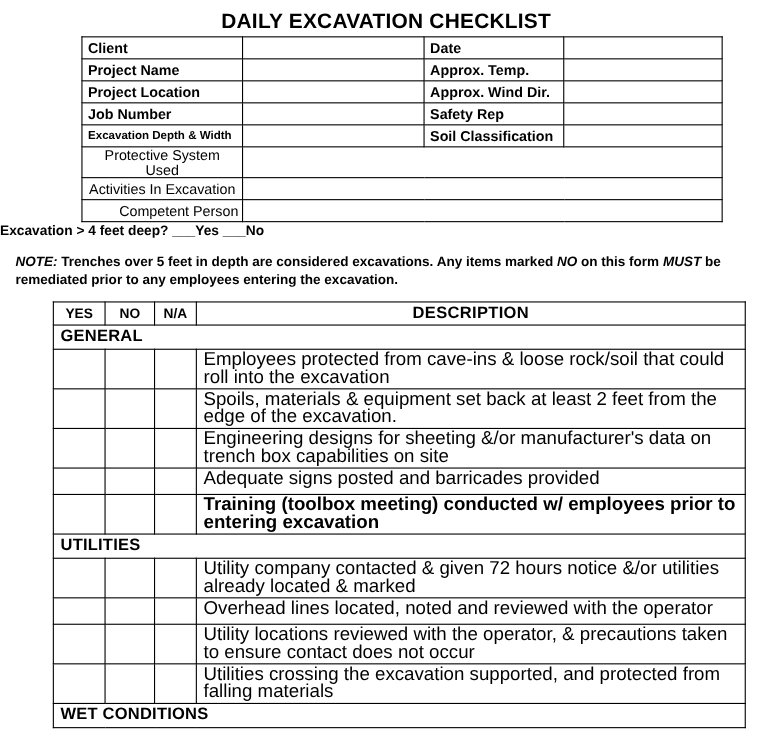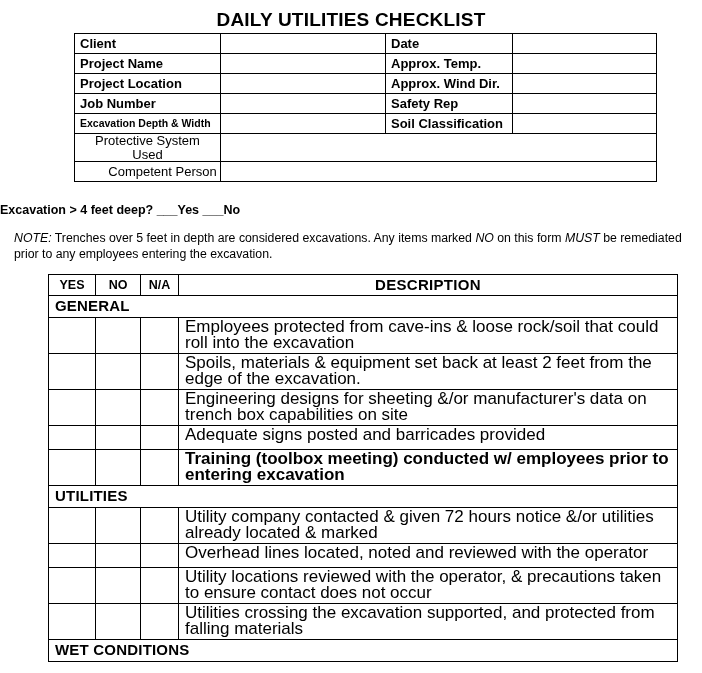--- a/index.html
+++ b/index.html
@@ -82,21 +82,21 @@
     font-weight: bold;
   }
 
   
   .note {
     position: absolute;
     left: 14px;
     top: 231px;
     width: 680px;
     font-size: 12.3px;
-    font-weight: normal;
+    font-weight: bold;
     line-height: 15.5px;
   }
   .note .ital { font-style: italic; }
 
   
   .check-table {
     position: absolute;
     left: 48px;
     top: 274px;
     width: 630px;
@@ -139,21 +139,21 @@
     vertical-align: middle;
     height: 20px;
   }
   .check-table tr.item td { height: 20px; }
 </style>
 </head>
 <body>
 
 <div class="page">
 
-  <div class="doc-title">DAILY UTILITIES CHECKLIST</div>
+  <div class="doc-title">DAILY EXCAVATION CHECKLIST</div>
 
   <table class="info-table">
     <colgroup>
       <col style="width:146px">
       <col style="width:165px">
       <col style="width:127px">
       <col style="width:144px">
     </colgroup>
     <tbody>
       <tr>
@@ -181,20 +181,24 @@
         <td class="blank"></td>
       </tr>
       <tr>
         <td class="small-label">Excavation Depth &amp; Width</td>
         <td class="blank"></td>
         <td>Soil Classification</td>
         <td class="blank"></td>
       </tr>
       <tr class="wide-row">
         <td class="lbl" colspan="1" style="width:169px">Protective System Used</td>
+        <td class="blank" colspan="3"></td>
+      </tr>
+      <tr class="wide-row">
+        <td class="lbl" colspan="1">Activities In Excavation</td>
         <td class="blank" colspan="3"></td>
       </tr>
       <tr class="wide-row">
         <td class="lbl-indent" colspan="1">Competent Person</td>
         <td class="blank" colspan="3"></td>
       </tr>
     </tbody>
   </table>
 
   <div class="depth-q">Excavation &gt; 4 feet deep?  ___Yes   ___No</div>

